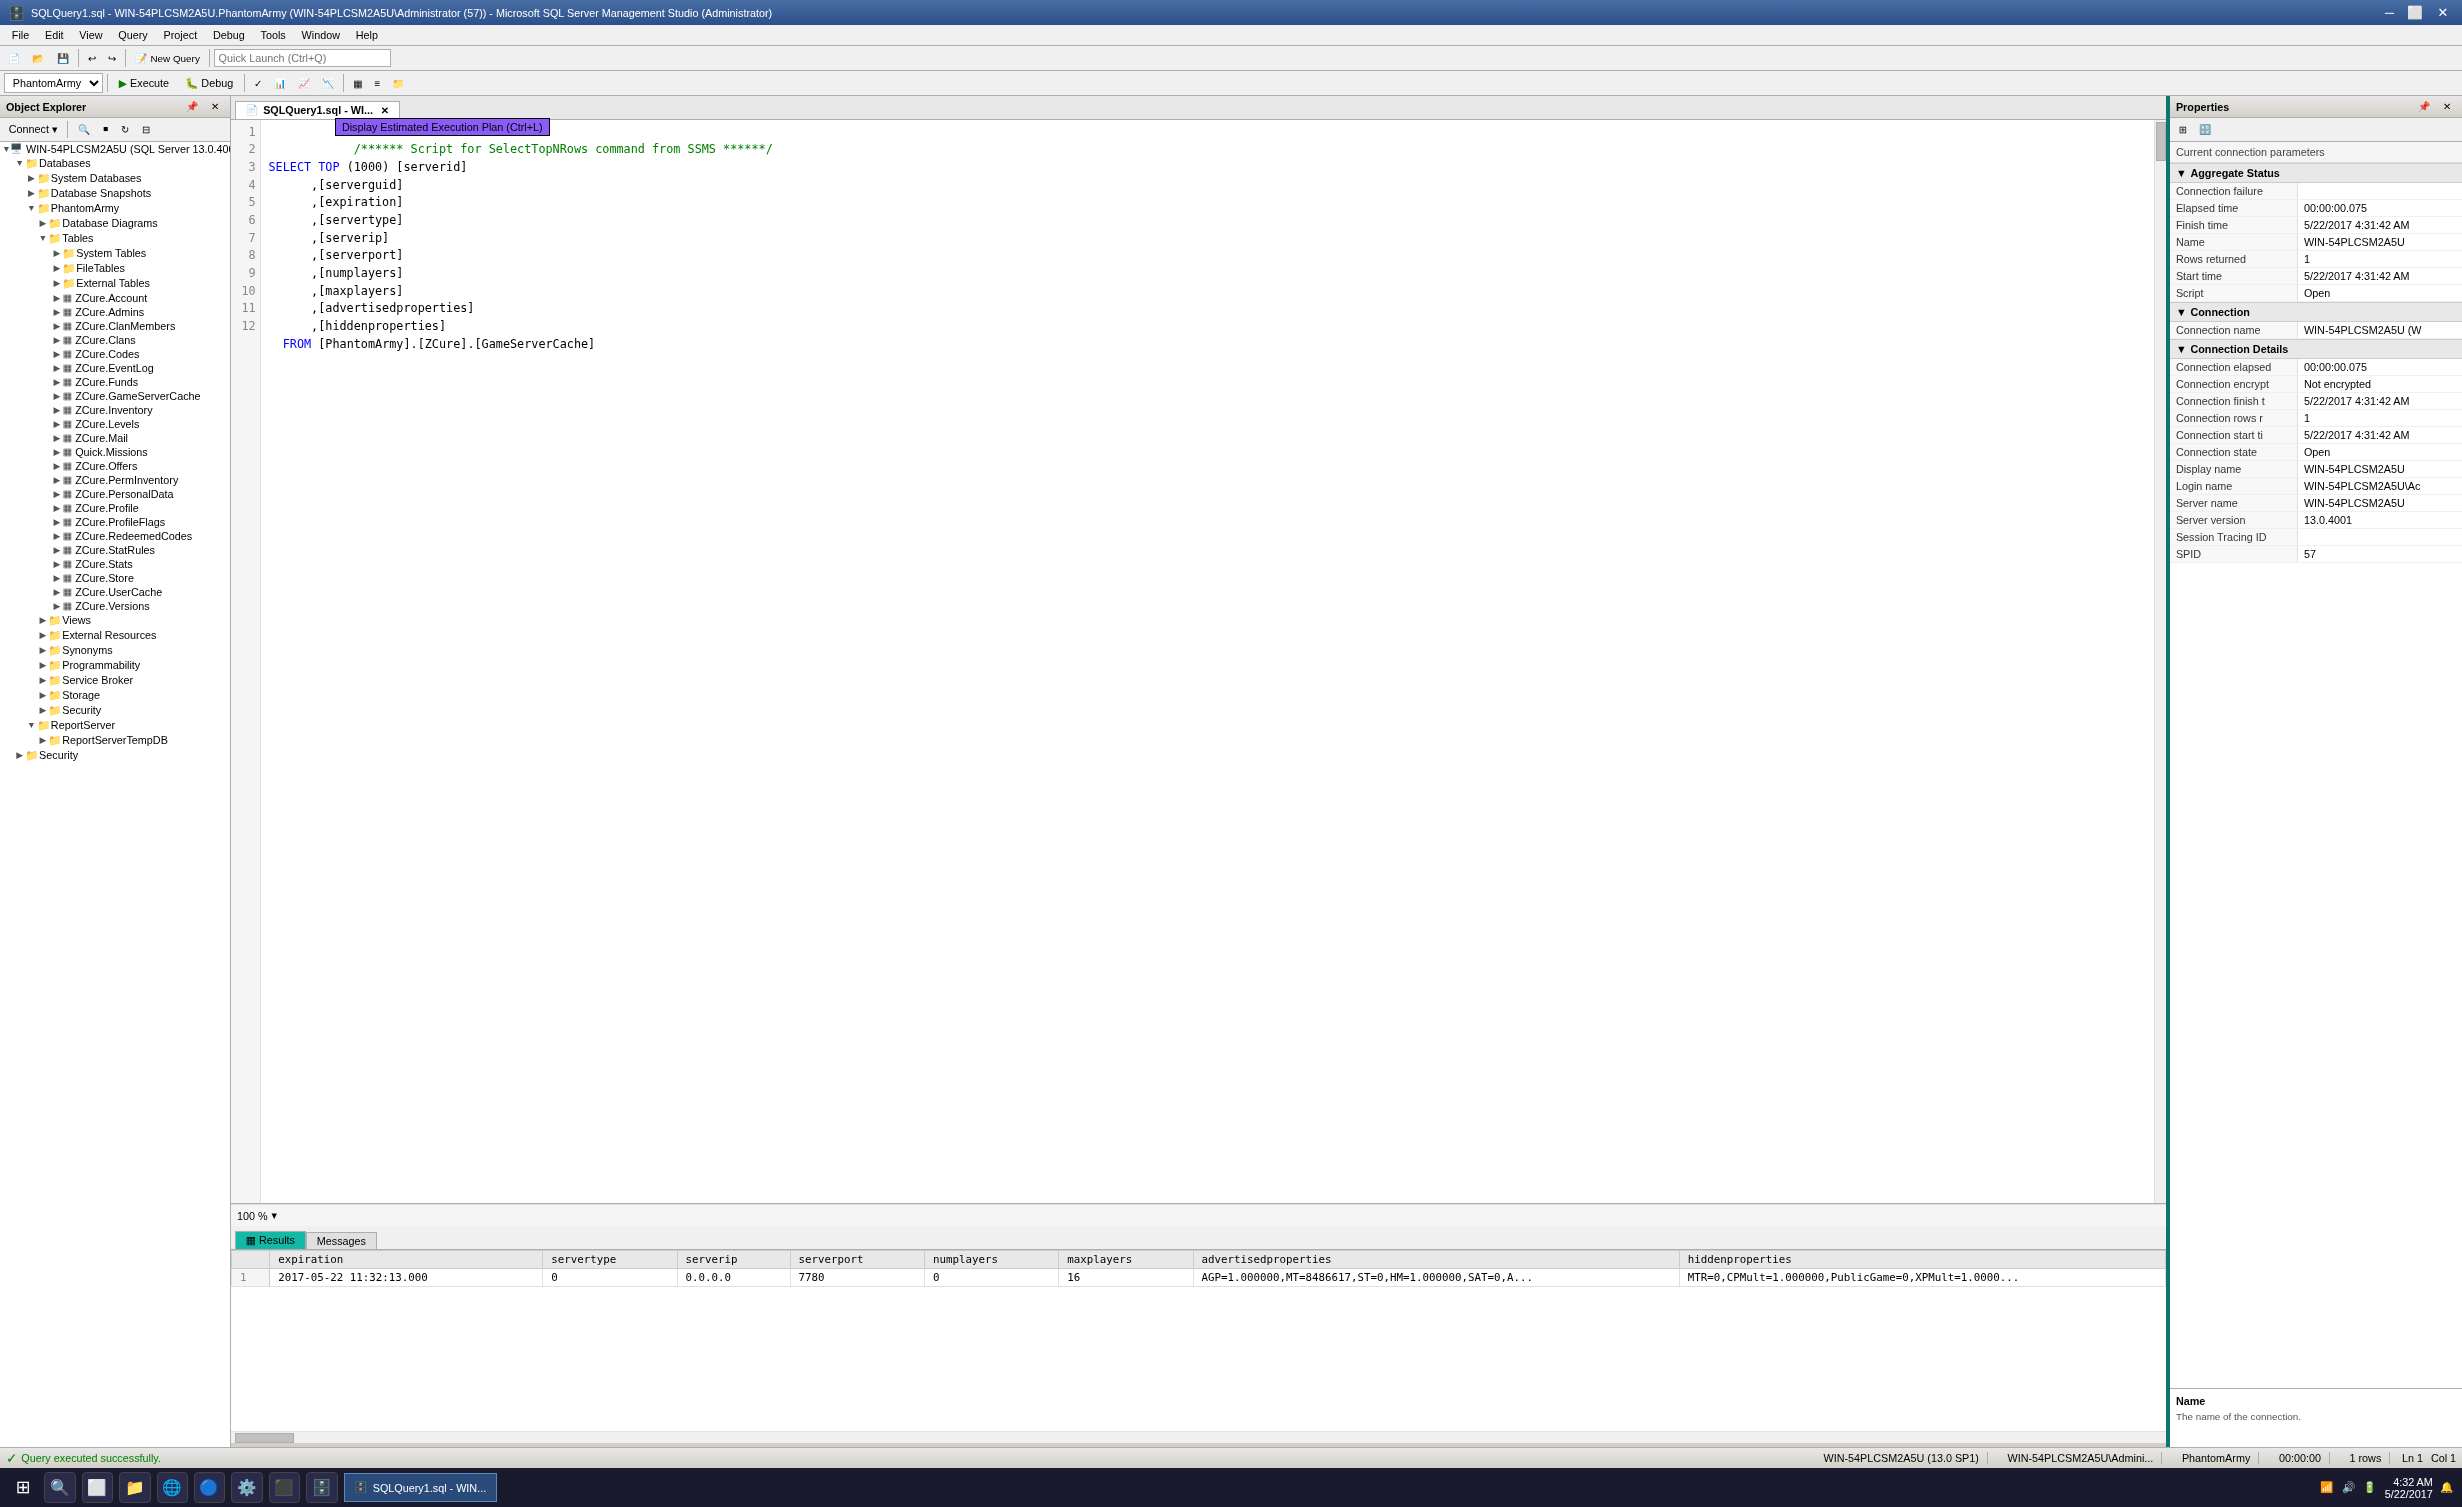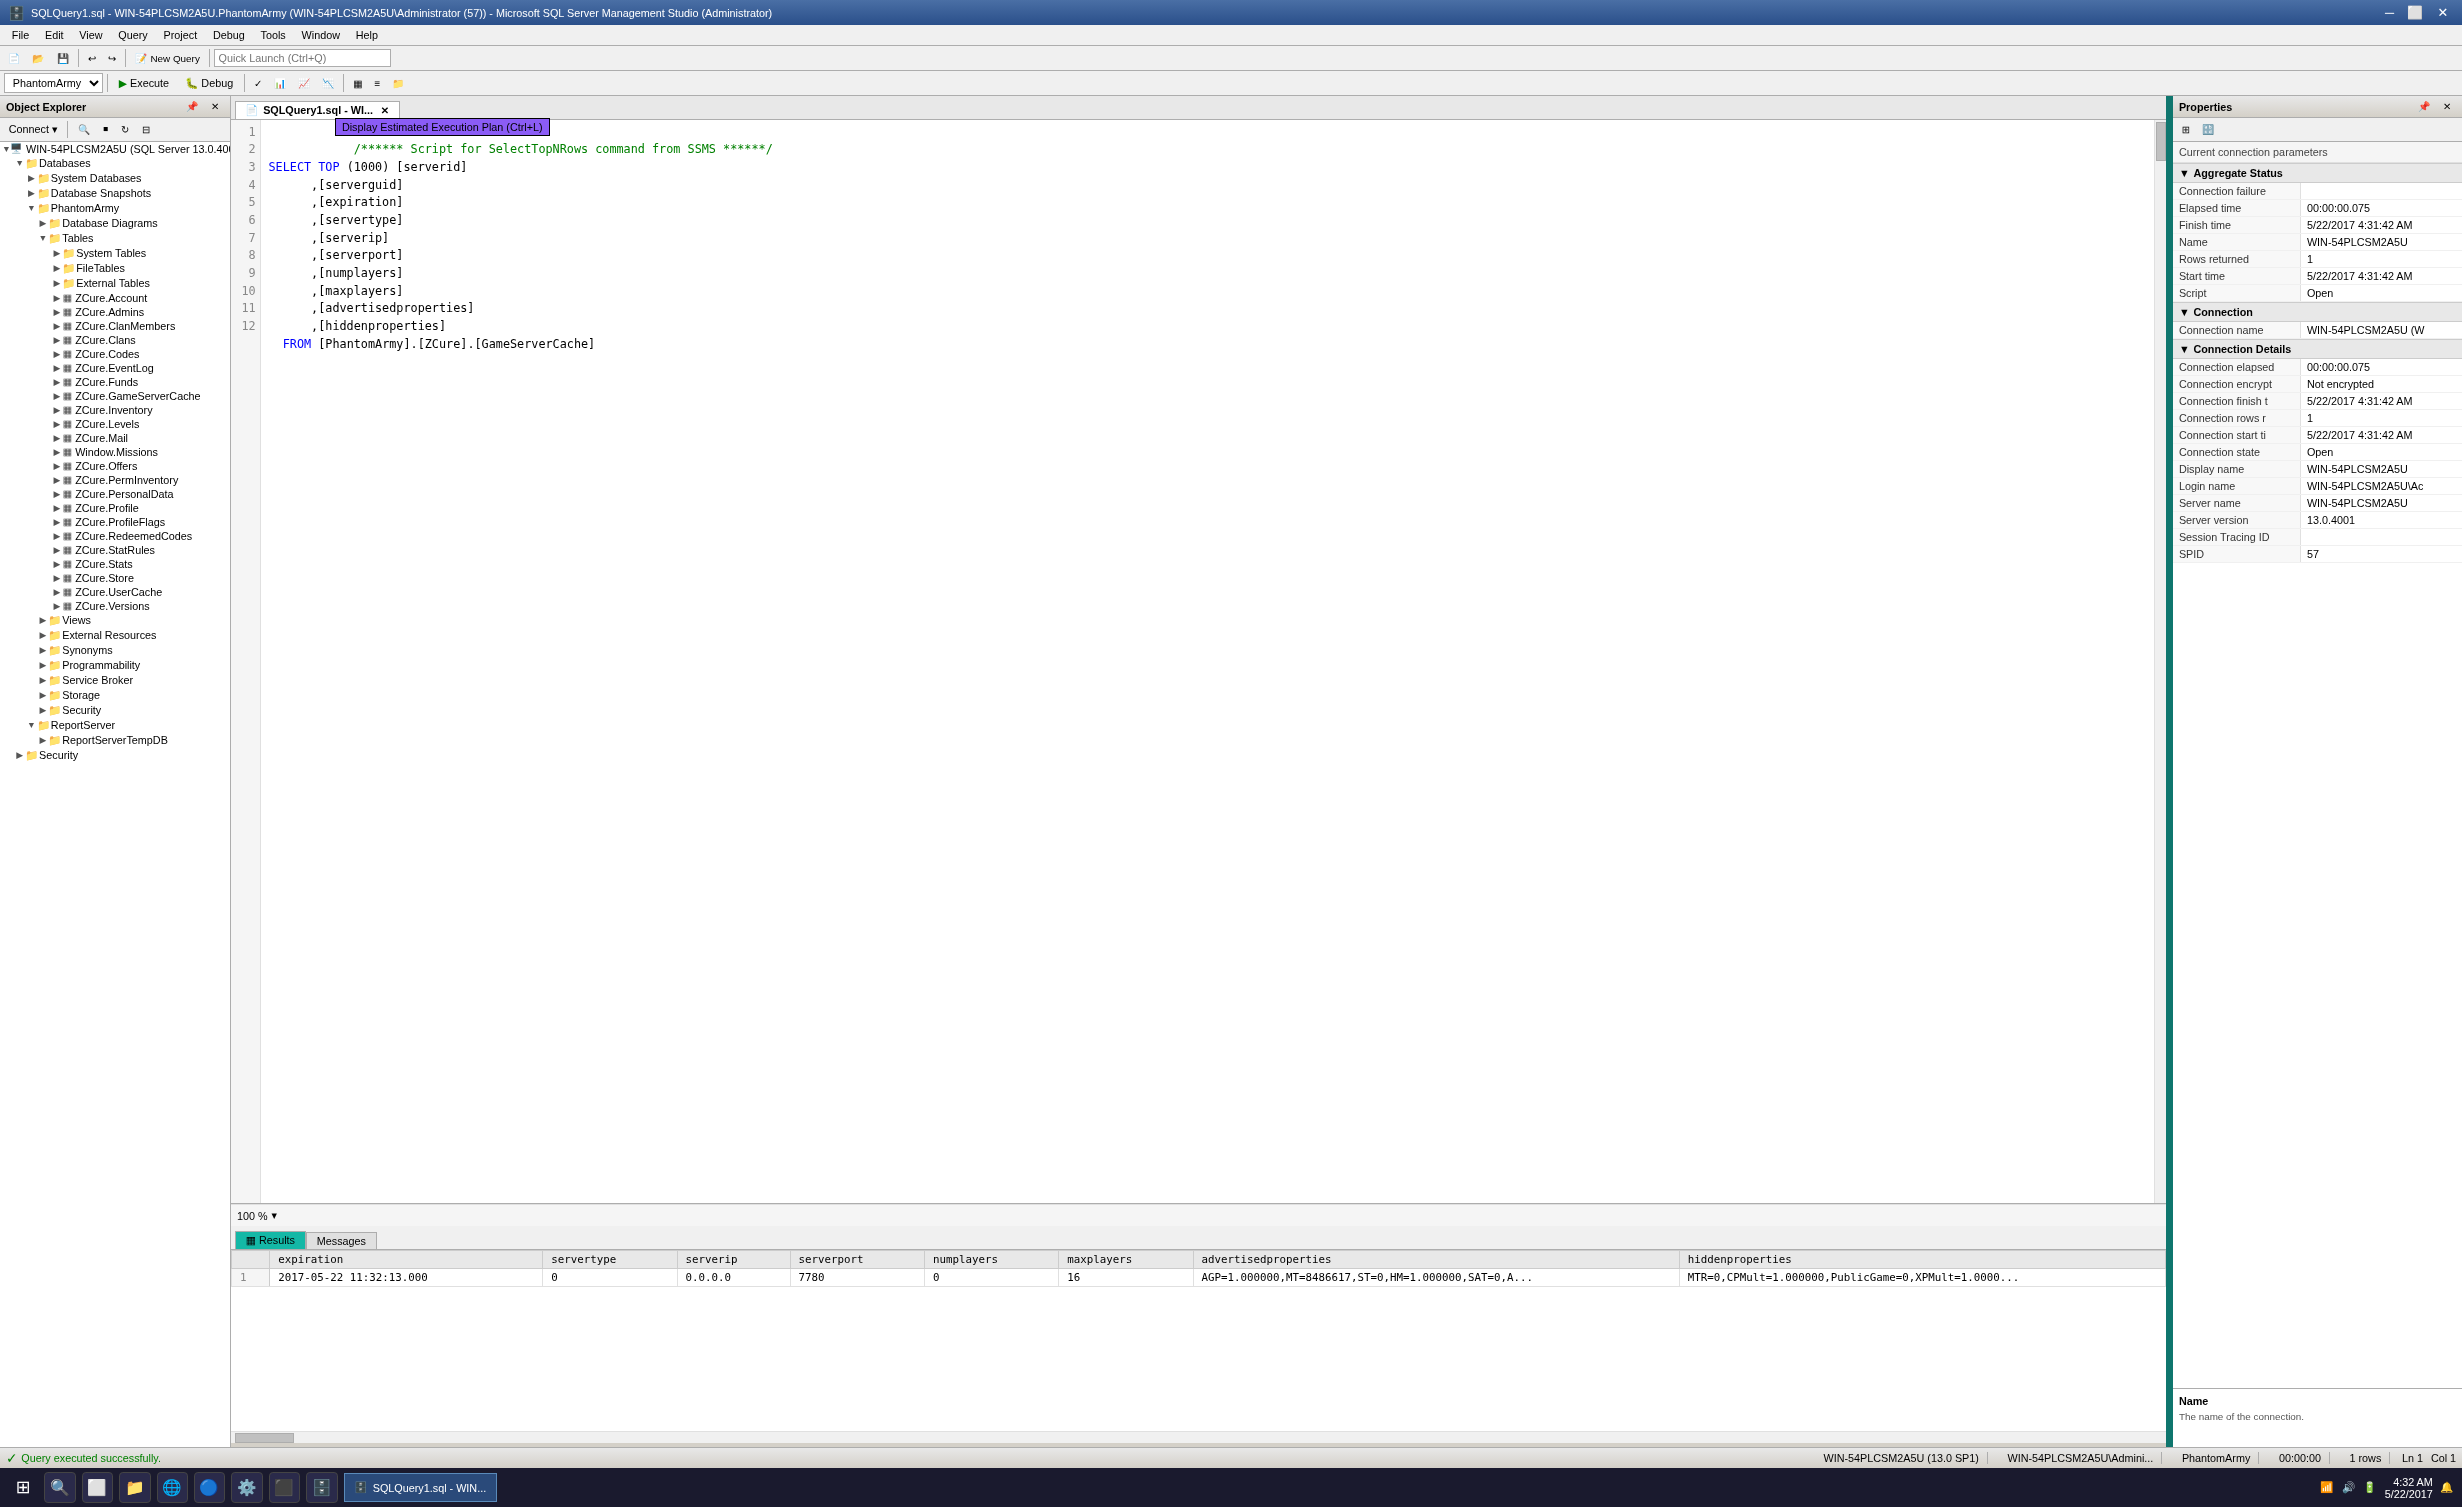--- a/index.html
+++ b/index.html
@@ -259,21 +259,21 @@
       font-size: 10.8px;
     }
     .status-success { color: #008000; display: flex; align-items: center; gap: 3.9px; }
     .status-item { padding: 0 7.9px; border-right: 1px solid #adadad; }
 
     
     #properties-panel {
       width: 296px;
       min-width: 276px;
       background: white;
-      border-left: 7px solid #0f766e;
+      border-left: 4px solid #0f766e;
       display: flex;
       flex-direction: column;
       font-size: 10.8px;
     }
     #props-header {
       background: linear-gradient(to bottom, #e8e8e8, #d4d0c8);
       border-bottom: 1px solid #adadad;
       padding: 3px 5.9px;
       display: flex;
       align-items: center;
@@ -616,21 +616,21 @@
               <span>ZCure.Levels</span>
             </div>
             <div class="tree-item" style="padding-left: 51px;">
               <span class="tree-expand" style="font-size:8.9px;">▶</span>
               <span style="color:#444;margin-right:3px;font-size:9.9px;">▦</span>
               <span>ZCure.Mail</span>
             </div>
             <div class="tree-item" style="padding-left: 51px;">
               <span class="tree-expand" style="font-size:8.9px;">▶</span>
               <span style="color:#444;margin-right:3px;font-size:9.9px;">▦</span>
-              <span>Window.Missions</span>
+              <span>Quick.Missions</span>
             </div>
             <div class="tree-item" style="padding-left: 51px;">
               <span class="tree-expand" style="font-size:8.9px;">▶</span>
               <span style="color:#444;margin-right:3px;font-size:9.9px;">▦</span>
               <span>ZCure.Offers</span>
             </div>
             <div class="tree-item" style="padding-left: 51px;">
               <span class="tree-expand" style="font-size:8.9px;">▶</span>
               <span style="color:#444;margin-right:3px;font-size:9.9px;">▦</span>
               <span>ZCure.PermInventory</span>

